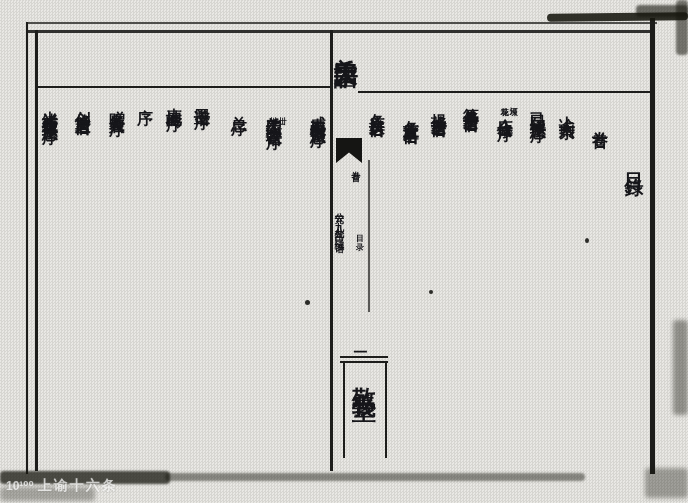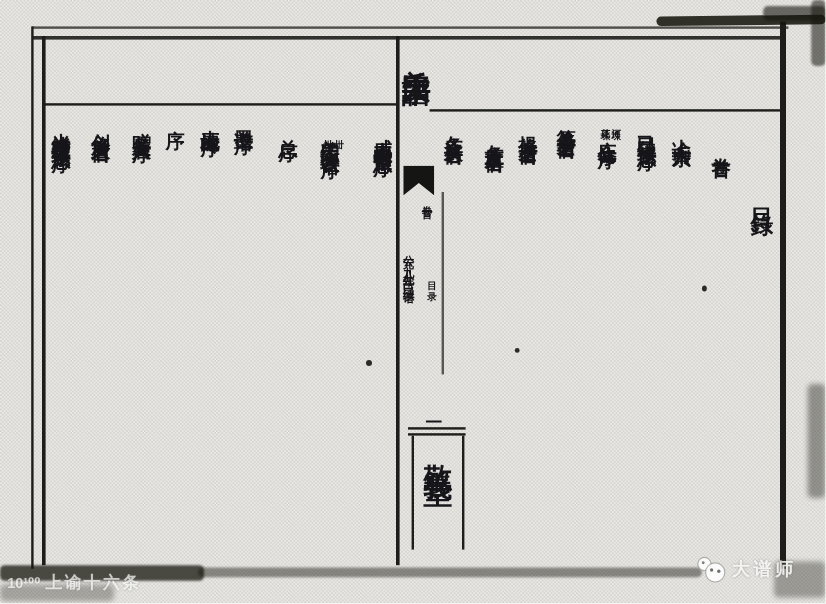--- a/index.html
+++ b/index.html
@@ -109,24 +109,14 @@
   <div class="smudge blur1" style="left:165px;top:473px;width:420px;height:8px;opacity:.45;"></div>
   <div class="smudge blur2" style="left:0px;top:487px;width:95px;height:14px;opacity:.3;"></div>
   <div class="speck" style="left:305px;top:300px;width:5px;height:5px;"></div>
   <div class="speck" style="left:429px;top:290px;width:4px;height:4px;"></div>
   <div class="speck" style="left:585px;top:238px;width:4px;height:5px;"></div>
 
   <div class="wm wm-left">
     <span class="logo">10¹⁰⁰</span>
     <span>上谕十六条</span>
   </div>
-  <div class="wm wm-right">
-    <svg width="27" height="23" viewBox="0 0 27 23">
-      <circle cx="8" cy="7" r="5.5" fill="rgba(255,255,255,.92)" stroke="rgba(130,130,125,.6)" stroke-width="1"></circle>
-      <circle cx="17" cy="14" r="8" fill="rgba(255,255,255,.92)" stroke="rgba(130,130,125,.6)" stroke-width="1"></circle>
-      <circle cx="14" cy="12" r="1.4" fill="rgba(70,70,65,.8)"></circle>
-      <circle cx="20" cy="13" r="1.4" fill="rgba(70,70,65,.8)"></circle>
-      <circle cx="7" cy="6" r="1.2" fill="rgba(70,70,65,.7)"></circle>
-    </svg>
-    <span>大谱师</span>
-  </div>
 
 </div>
 
 </body></html>

